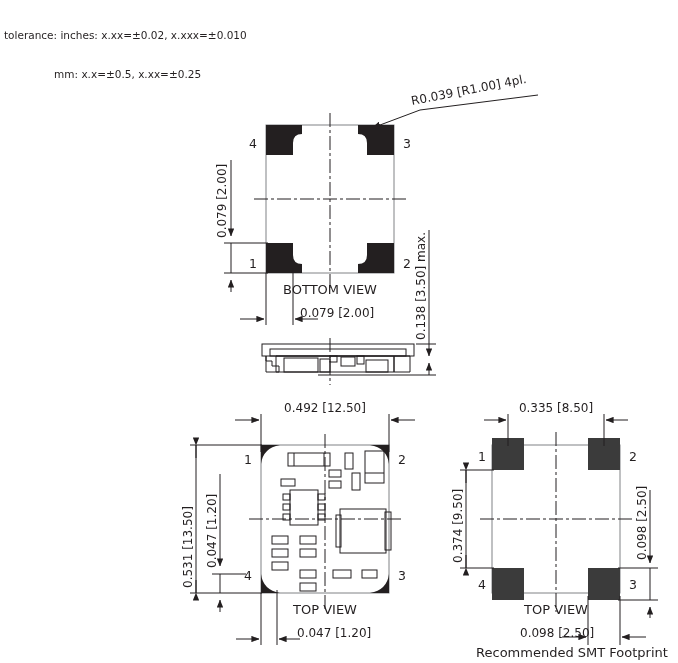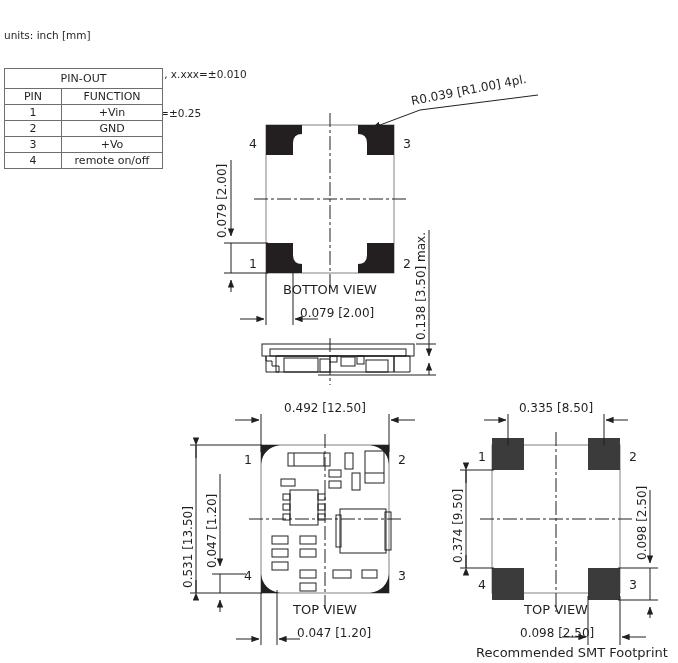--- a/index.html
+++ b/index.html
@@ -32,52 +32,24 @@
        font-size:13px;fill:#231f20;}
   .num{font-family:"DejaVu Sans","Liberation Sans",sans-serif;
        font-size:12px;fill:#231f20;}
 </style>
 </head>
 <body>
 
 <div id="root">
 
   <div class="notes">
-    <div>units: inch [mm]</div>
     <div>tolerance: inches: x.xx=±0.02, x.xxx=±0.010</div>
     <div>               mm: x.x=±0.5, x.xx=±0.25</div>
   </div>
 
-  <table class="pinout">
-    <tbody>
-        <tr>
-      <th class="hdr" colspan="2">PIN-OUT</th>
-    </tr>
-    <tr>
-      <th class="c1">PIN</th>
-      <th class="c2">FUNCTION</th>
-    </tr>
-    <tr>
-      <td>1</td>
-      <td>+Vin</td>
-    </tr>
-    <tr>
-      <td>2</td>
-      <td>GND</td>
-    </tr>
-    <tr>
-      <td>3</td>
-      <td>+Vo</td>
-    </tr>
-    <tr>
-      <td>4</td>
-      <td>remote on/off</td>
-    </tr>
-  </tbody>
-    </table>
 
   <svg viewBox="0 0 678 663">
     <defs>
       <marker id="ar" markerWidth="9" markerHeight="7" refX="8.6" refY="3.5" orient="auto" markerUnits="userSpaceOnUse">
         <path d="M0,0 L9,3.5 L0,7 Z" fill="#231f20"></path>
       </marker>
       <marker id="arS" markerWidth="8" markerHeight="6.4" refX="7.6" refY="3.2" orient="auto" markerUnits="userSpaceOnUse">
         <path d="M0,0 L8,3.2 L0,6.4 Z" fill="#231f20"></path>
       </marker>
     </defs>

